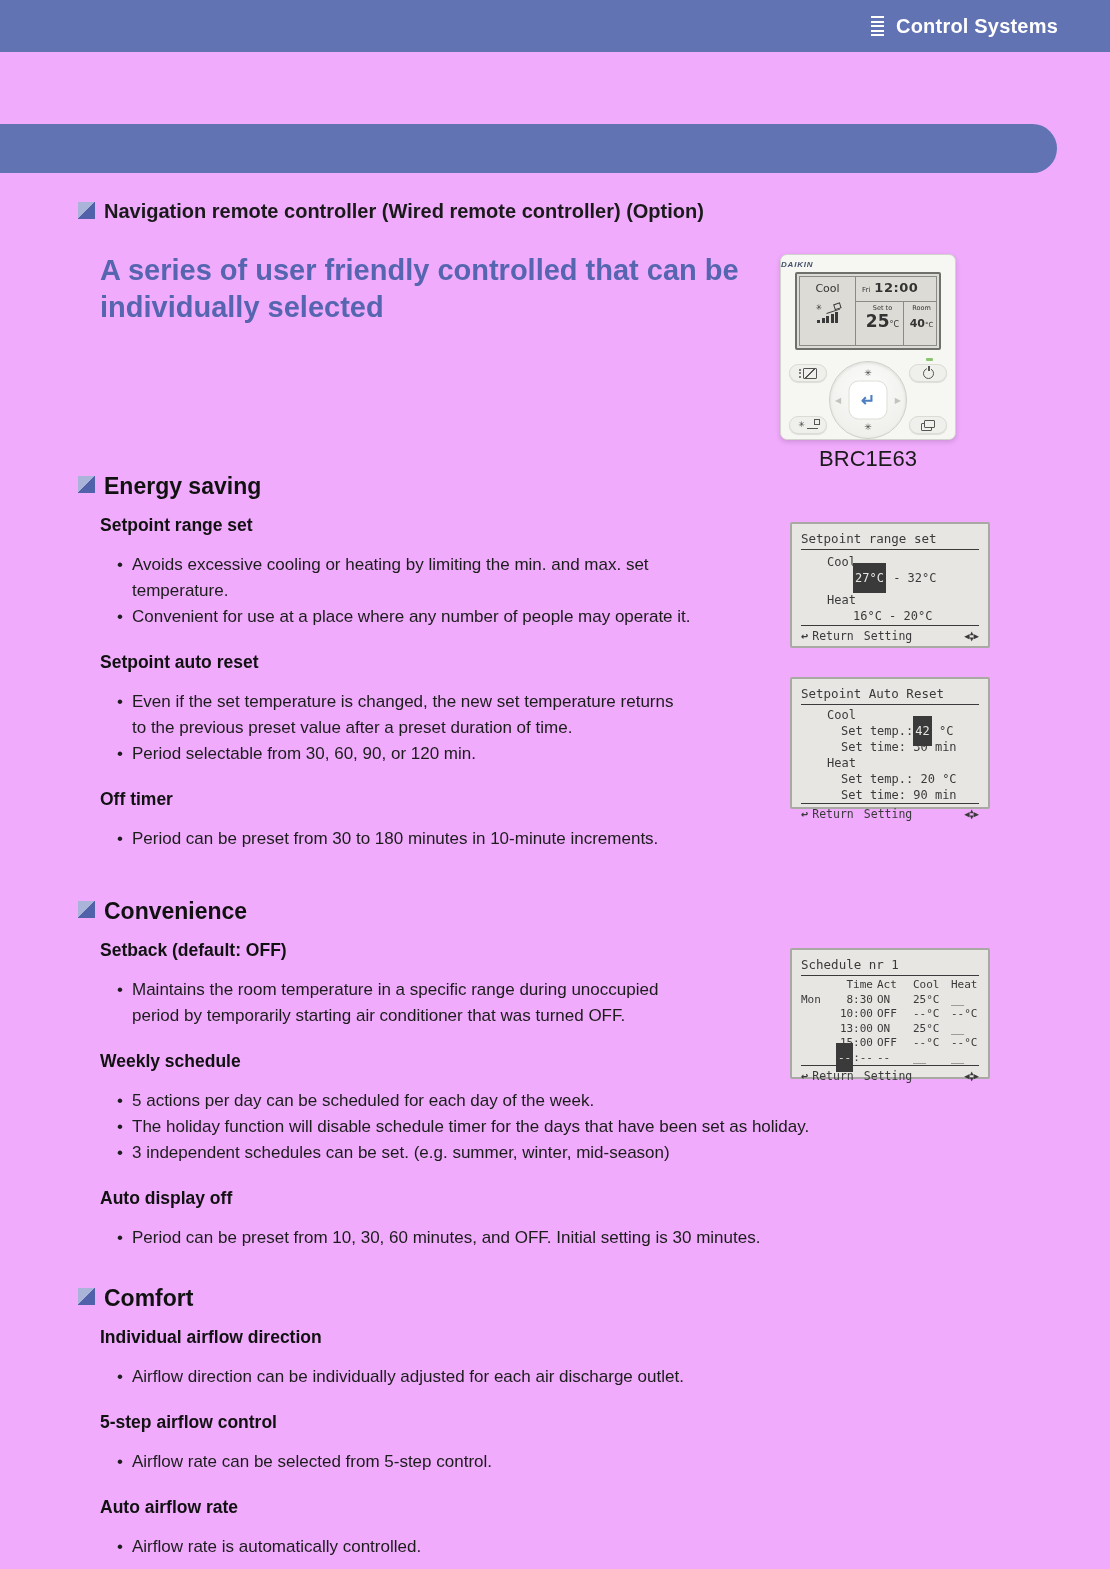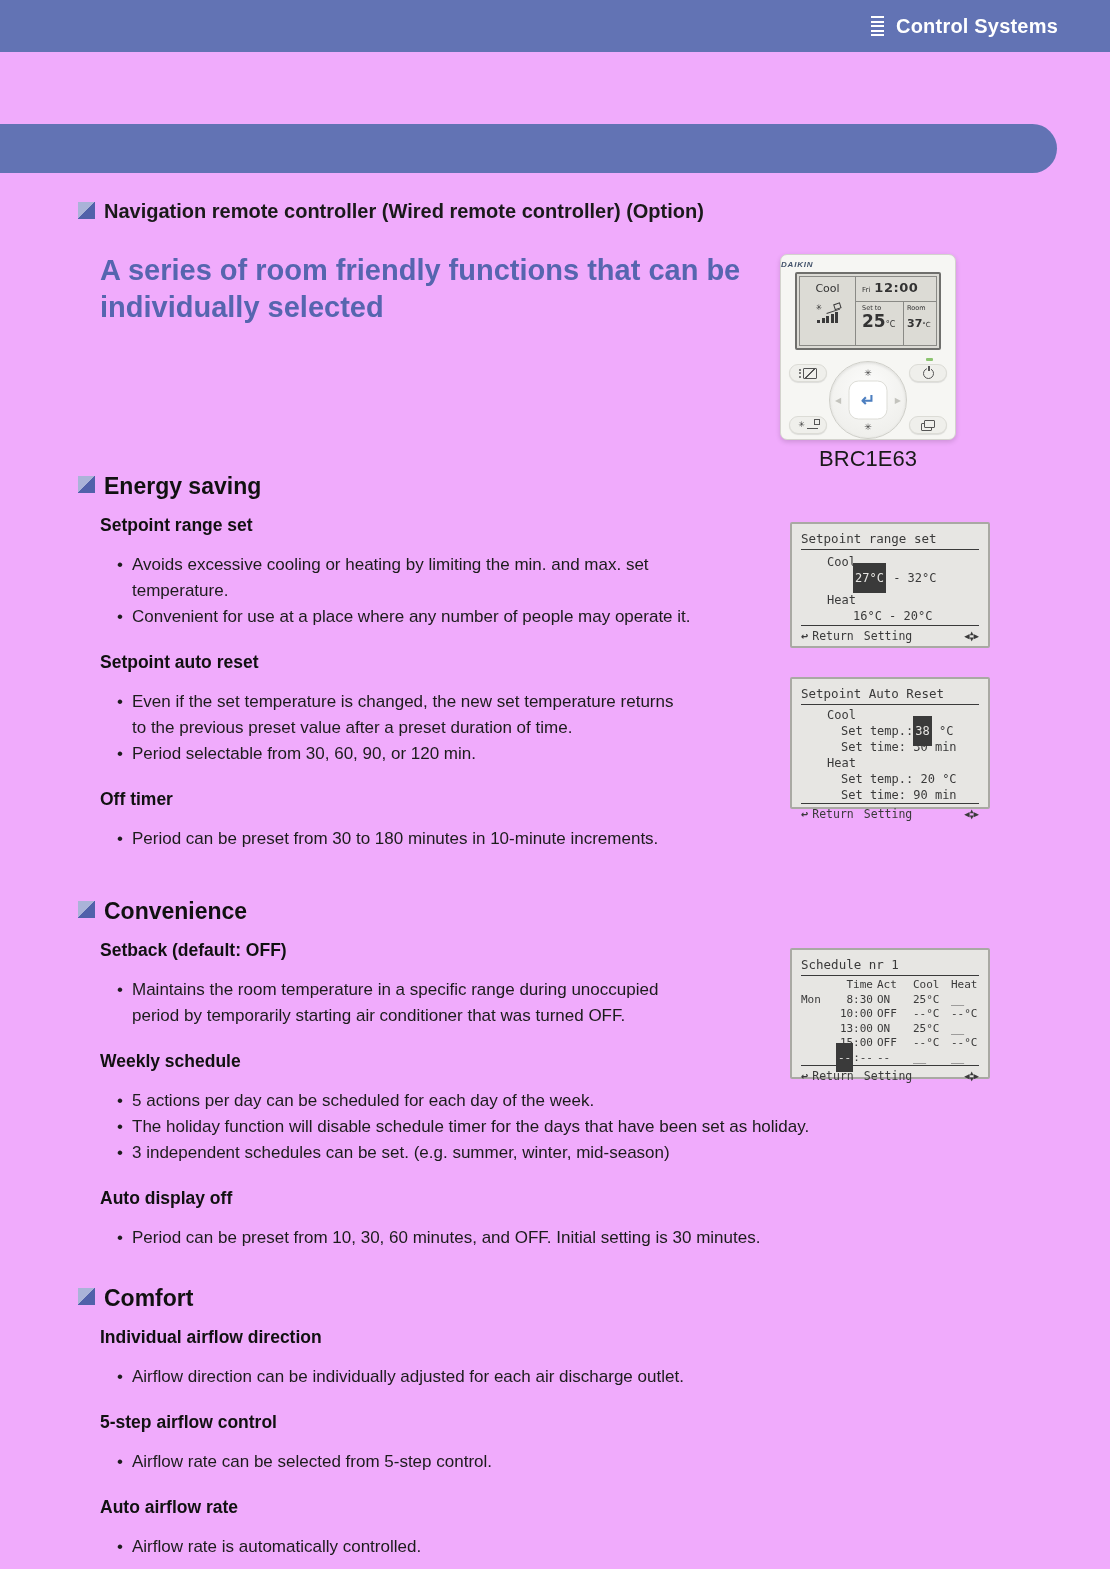--- a/index.html
+++ b/index.html
@@ -40,21 +40,21 @@
   .mode-icons{display:flex;align-items:flex-end;gap:3px;margin-top:8px;}
   .fan-glyph{font-size:8px;line-height:8px;color:#333;}
   .bars{display:flex;align-items:flex-end;gap:1.5px;}
   .bars i{display:block;width:3px;background:#3a3a3a;}
   .swing{width:14px;height:8px;border-bottom:1.5px solid #3a3a3a;transform:rotate(-18deg);position:relative;}
   .swing::after{content:"";position:absolute;right:-2px;top:2px;width:5px;height:4px;border:1px solid #3a3a3a;background:#dcdbd5;}
   .cell-right{display:grid;grid-template-rows:25px 1fr;}
   .row-time{border-bottom:1px solid #8a8a86;display:flex;align-items:baseline;gap:4px;padding:3px 4px 12px 6px;box-sizing:border-box;}
   .dow{font-size:7px;}
   .clock{font-size:13px;font-weight:bold;letter-spacing:.5px;}
-  .row-temps{display:grid;grid-template-columns:1fr 33px;}
+  .row-temps{display:grid;grid-template-columns:1fr 33px;text-align:center;}
   .set-to{padding:2px 0 0 6px;}
   .tiny-label{font-size:6.5px;display:block;}
   .big-temp{font-size:17px;line-height:18px;font-weight:bold;}
   .big-temp .u{font-size:8px;font-weight:normal;}
   .room{border-left:1px solid #8a8a86;padding:2px 0 0 3px;}
   .mid-temp{font-size:11px;line-height:13px;font-weight:bold;}
   .mid-temp .u{font-size:7px;font-weight:normal;}
 
   .dev-pad{position:relative;height:92px;margin-top:4px;}
   .pill{position:absolute;width:38px;height:18px;border-radius:9px;background:#efefeb;border:1px solid #dcdcd6;
@@ -128,21 +128,21 @@
     <span class="topbar-title">Control Systems</span>
   </div>
 
   <div class="banner"></div>
 
   <div class="sec-head nav-head">
     <span class="sq"></span>
     <span class="t">Navigation remote controller (Wired remote controller) (Option)</span>
   </div>
 
-  <div class="headline">A series of room friendly functions that can be
+  <div class="headline">A series of user friendly controlled that can be
 individually selected</div>
 
   <div class="device">
     <div class="brand">DAIKIN</div>
     <div class="dev-lcd">
       <div class="lcd-grid">
         <div class="cell-mode">
           <span class="mode-label">Cool</span>
           <span class="mode-icons">
             <span class="fan-glyph">✳</span>
@@ -161,21 +161,21 @@
             <span class="dow">Fri</span>
             <span class="clock">12:00</span>
           </div>
           <div class="row-temps">
             <div class="set-to">
               <span class="tiny-label">Set to</span>
               <span class="big-temp"><span>25</span><span class="u">°C</span></span>
             </div>
             <div class="room">
               <span class="tiny-label">Room</span>
-              <span class="mid-temp"><span>37</span><span class="u">°C</span></span>
+              <span class="mid-temp"><span>40</span><span class="u">°C</span></span>
             </div>
           </div>
         </div>
       </div>
     </div>
     <div class="dev-pad">
       <span class="led"></span>
       <div class="pill btn-tl">
         <span class="dots">
             <i></i>
@@ -312,21 +312,21 @@
           </span>
           <span class="lr">▶</span>
       </span>
     </div>
   </div>
 
   <div class="lcd lcd-2">
     <div class="lcd-title">Setpoint Auto Reset</div>
     <div class="lcd-line ind1 mt2">Cool</div>
     <div class="lcd-line ind3">
-      <span>Set temp.:</span><span class="hl">38</span><span> °C</span>
+      <span>Set temp.:</span><span class="hl">42</span><span> °C</span>
     </div>
     <div class="lcd-line ind3">Set time: 30 min</div>
     <div class="lcd-line ind1">Heat</div>
     <div class="lcd-line ind3">Set temp.: 20 °C</div>
     <div class="lcd-line ind3">Set time: 90 min</div>
     <div class="lcd-footer">
       <span class="ret-icon">↩</span>
       <span>Return</span>
       <span>Setting</span>
       <span class="arrows">

